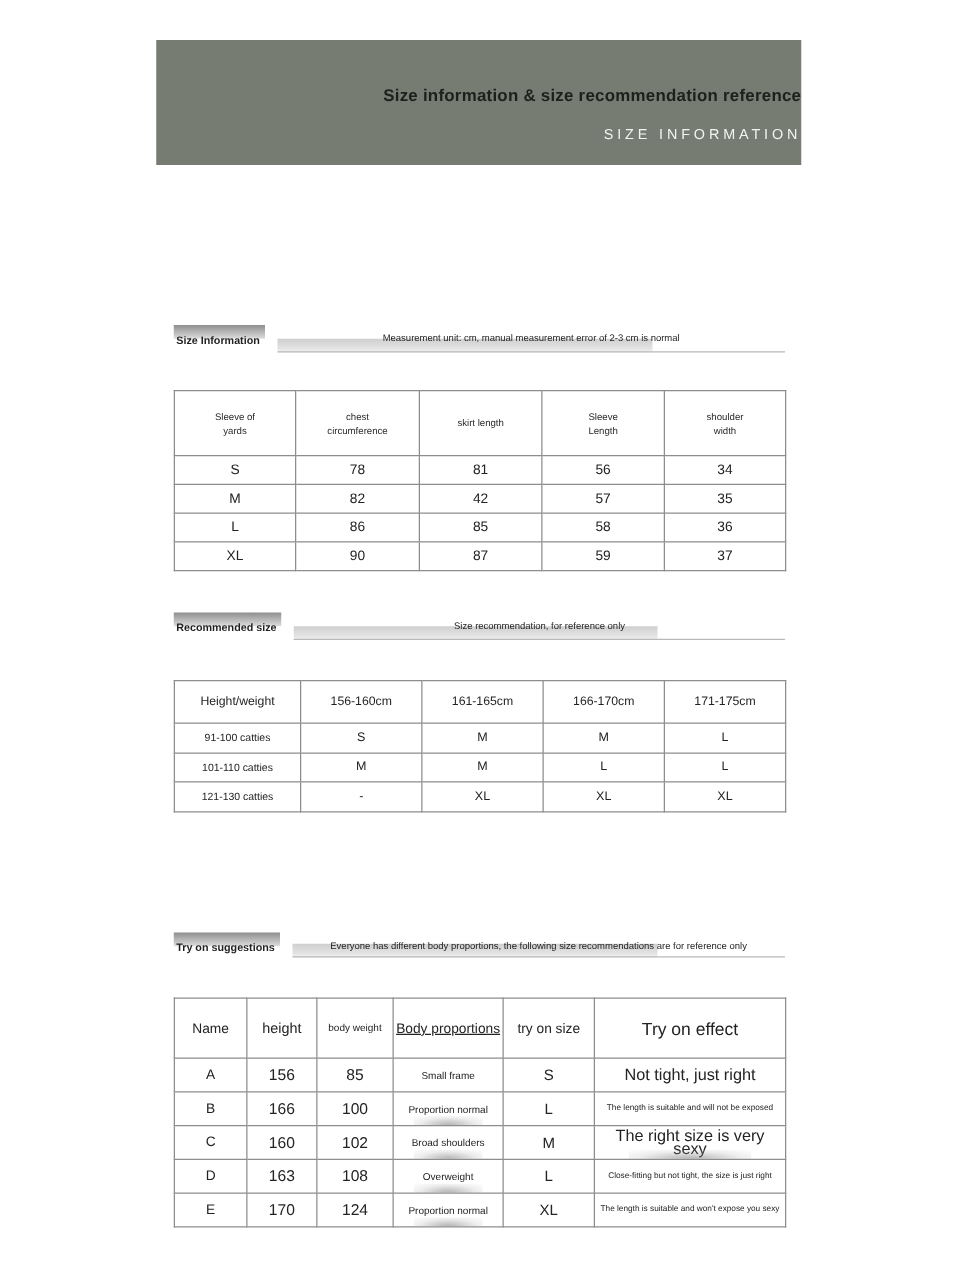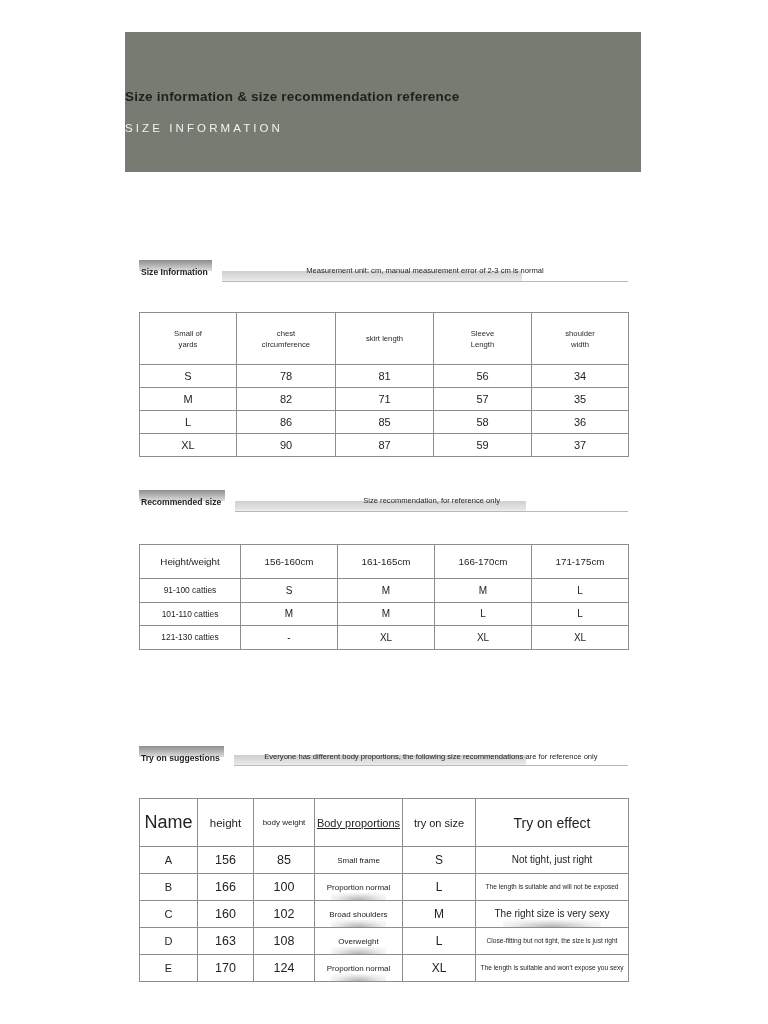--- a/index.html
+++ b/index.html
@@ -19,25 +19,25 @@
     height: 1024px;
     background: #ffffff;
   }
 
   
   .banner {
     position: absolute;
     left: 125px;
     top: 32px;
     width: 516px;
-    height: 140px;
+    height: 100px;
     background: #767c72;
     display: flex;
     flex-direction: column;
-    align-items: flex-start;
+    align-items: flex-end;
     justify-content: center;
   }
   .banner-title {
     font-size: 13.5px;
     font-weight: bold;
     color: #1d211c;
     letter-spacing: 0.2px;
     margin-top: 18px;
   }
   .banner-sub {
@@ -174,32 +174,32 @@
   
   .t3 { margin-top: 18px; }
   .t3 th {
     height: 48px;
     color: #232323;
   }
   .t3 td {
     height: 27px;
     color: #232323;
   }
-  .t3 .c-name  { font-size: 18px; }
+  .t3 .c-name  { font-size: 11px; }
   .t3 .c-ht    { font-size: 11.5px; }
   .t3 .c-bw    { font-size: 8px; }
   .t3 .c-bp    { font-size: 11px; text-decoration: underline; }
   .t3 .c-ts    { font-size: 11px; }
   .t3 .c-te    { font-size: 14px; }
   .t3 td.v-name { font-size: 11px; }
   .t3 td.v-ht   { font-size: 12.5px; text-align: center; }
   .t3 td.v-bw   { font-size: 12.5px; }
   .t3 td.v-bp   { font-size: 8px; }
   .t3 td.v-ts   { font-size: 12px; }
-  .t3 td.v-te   { font-size: 10px; line-height: 10px; padding: 0 4px; }
+  .t3 td.v-te   { font-size: 13px; line-height: 10px; padding: 0 4px; }
   .t3 td.v-te.small { font-size: 6.6px; }
 
   .smudge { position: relative; }
   .smudge::after {
     content: "";
     position: absolute;
     left: 18%;
     right: 18%;
     bottom: 0px;
     height: 7px;
@@ -227,21 +227,21 @@
       <colgroup>
         <col style="width:97px">
           <col style="width:99px">
           <col style="width:98px">
           <col style="width:98px">
           <col style="width:97px">
       </colgroup>
       <thead>
         <tr>
           <th>
-            <span>Small of</span><br>
+            <span>Sleeve of</span><br>
             <span>yards</span>
           </th>
           <th>
             <span>chest</span><br>
             <span>circumference</span>
           </th>
           <th>
             <span>skirt length</span>
           </th>
           <th>
@@ -258,21 +258,21 @@
         <tr>
           <td>S</td>
           <td>78</td>
           <td>81</td>
           <td>56</td>
           <td>34</td>
         </tr>
         <tr>
           <td>M</td>
           <td>82</td>
-          <td>71</td>
+          <td>42</td>
           <td>57</td>
           <td>35</td>
         </tr>
         <tr>
           <td>L</td>
           <td>86</td>
           <td>85</td>
           <td>58</td>
           <td>36</td>
         </tr>

